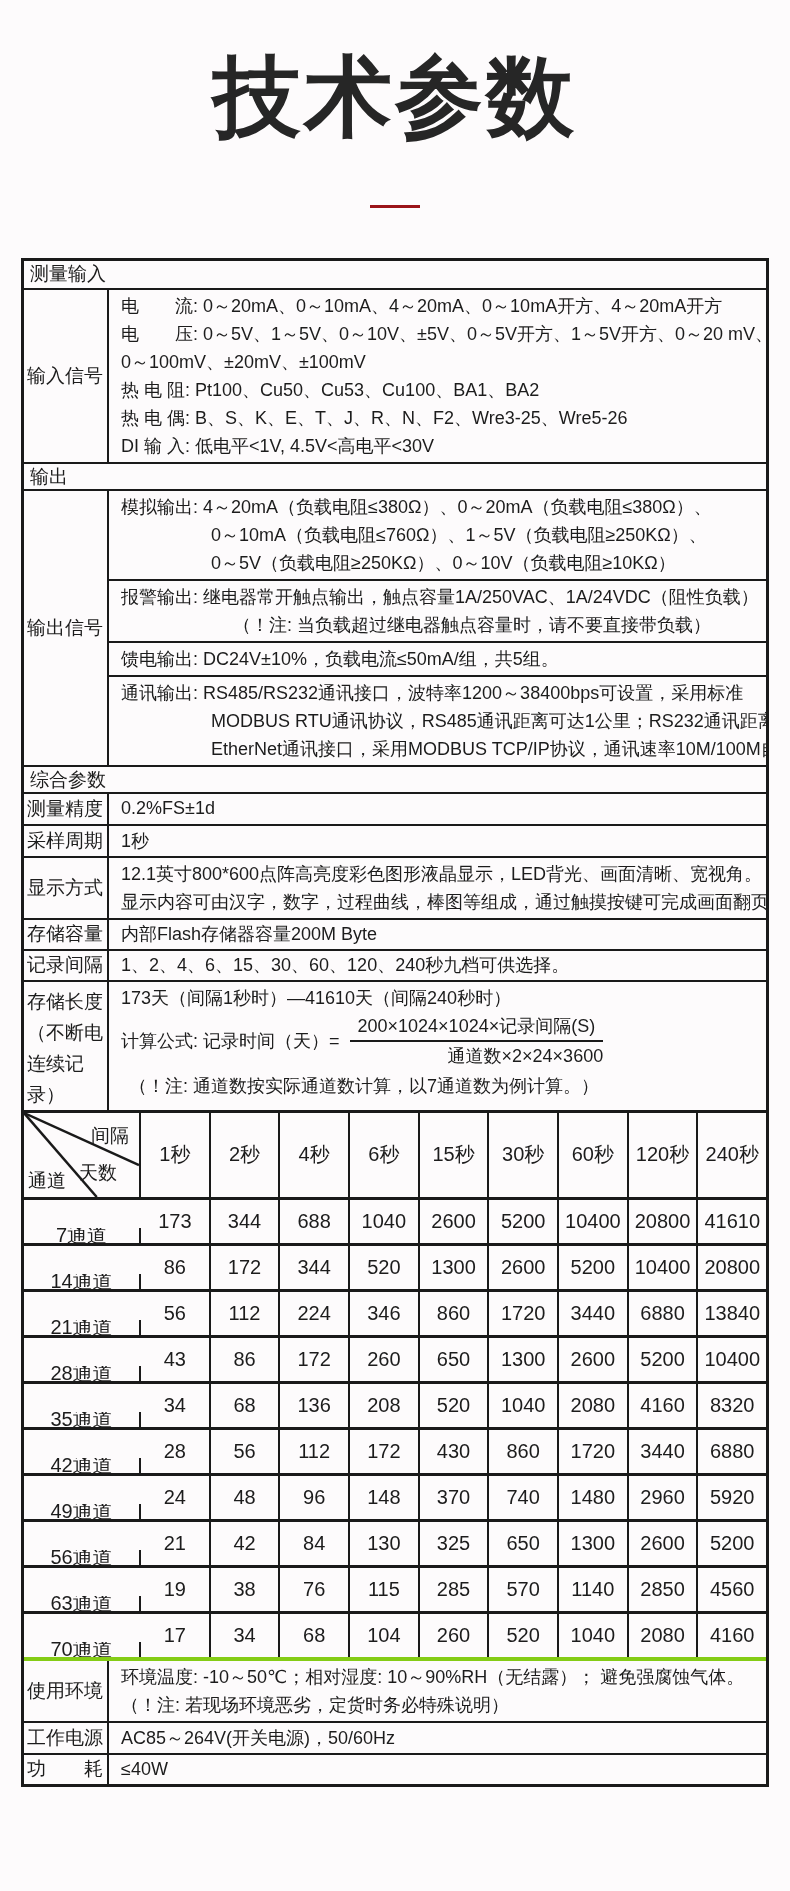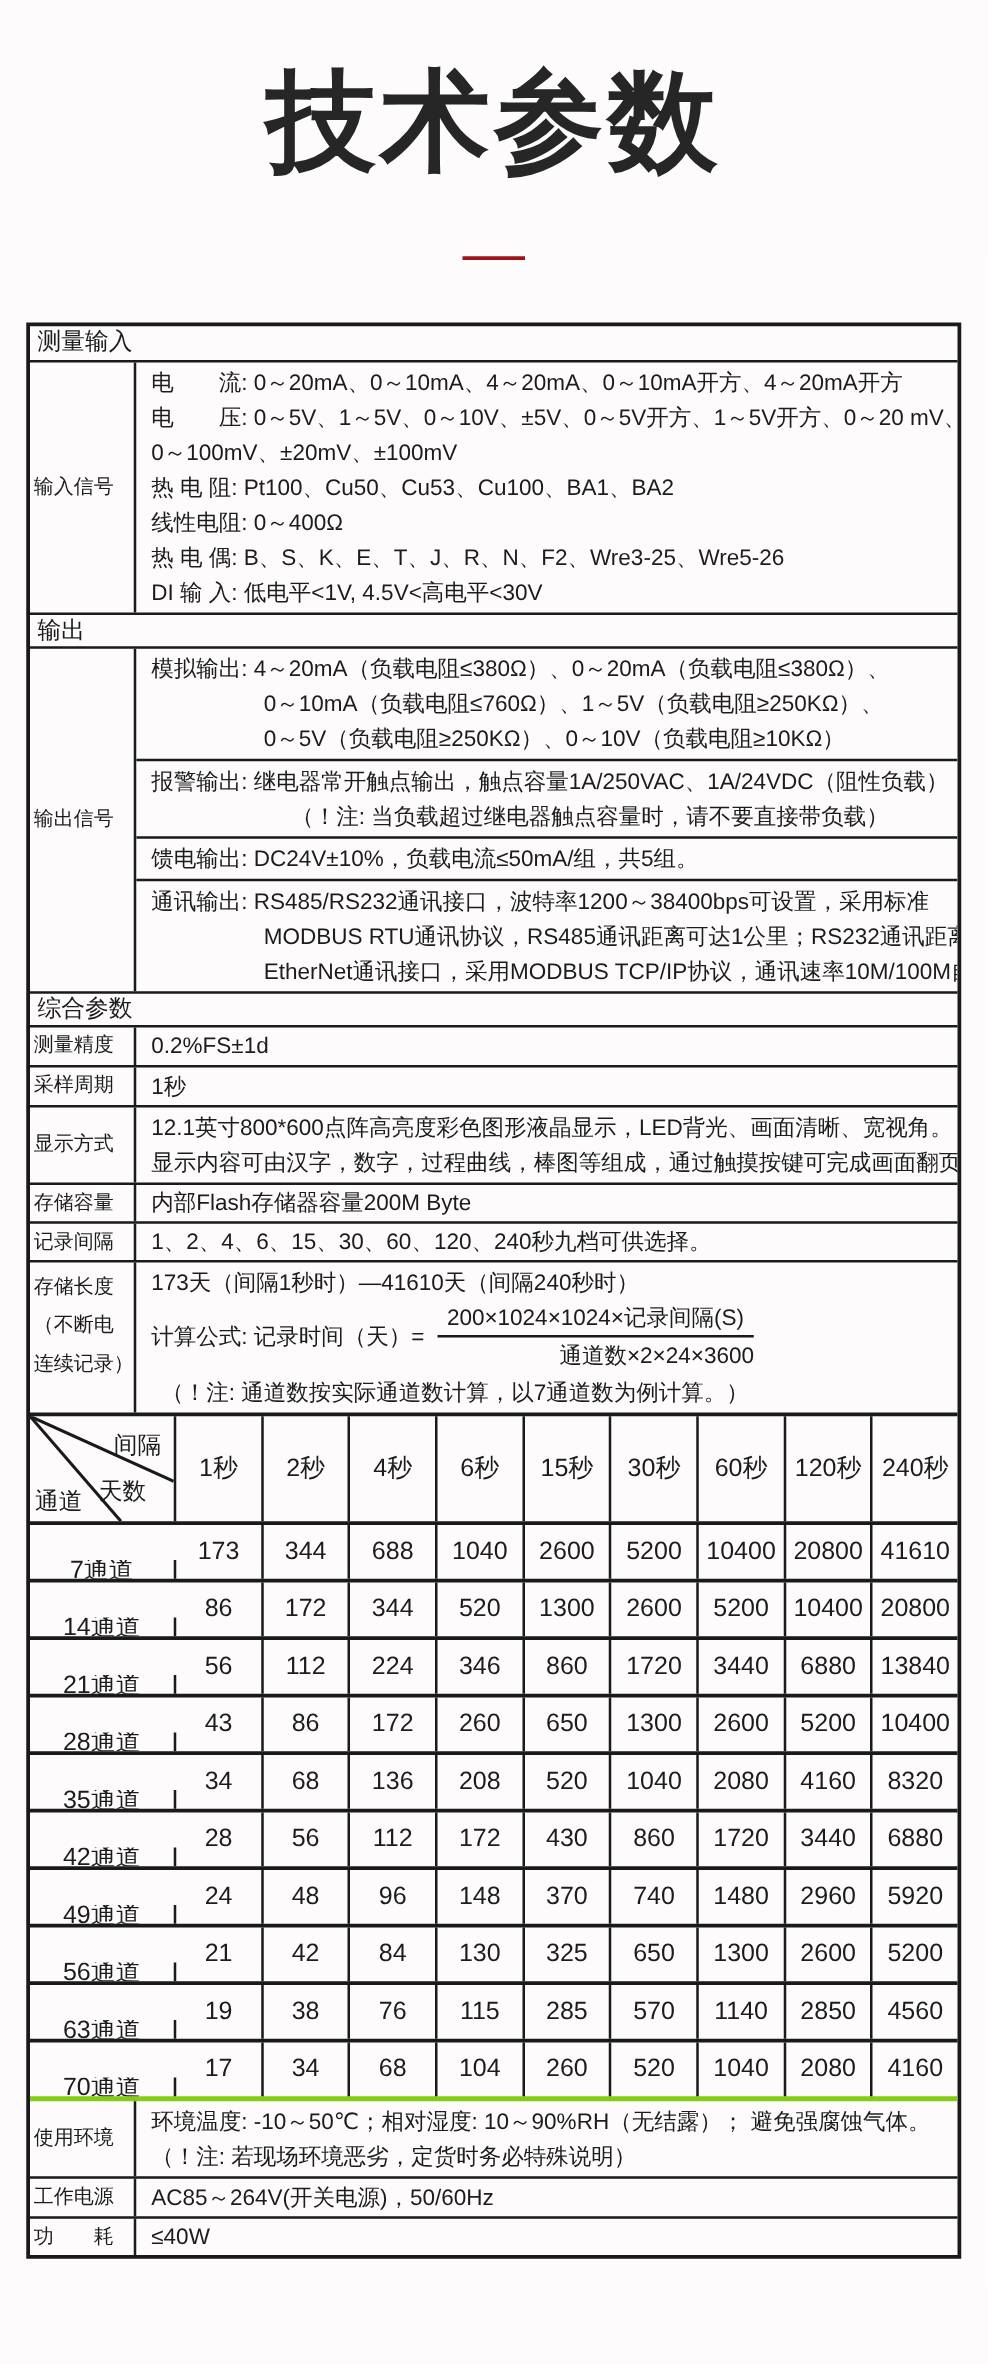--- a/index.html
+++ b/index.html
@@ -24,21 +24,21 @@
     width:748px; margin:50px 0 0 21px;
     border:3px solid #1a1a1a;
     font-size:18px;
   }
   .bt  { border-top:2px solid #1a1a1a; }
   .bt3 { border-top:4px solid #84cc16; }
   .sec { height:27px; line-height:26px; padding-left:6px; font-size:19px; }
   .trow { display:flex; }
   .lbl {
     flex:0 0 85px; width:85px; border-right:2px solid #1a1a1a;
-    font-size:16px; padding-left:3px;
+    font-size:19px; padding-left:3px;
     display:flex; align-items:center; letter-spacing:0;
   }
   .lbl-multi { flex-direction:column; align-items:flex-start; justify-content:flex-start; padding-top:4px; line-height:31px; }
   .cnt { flex:1; padding:2px 4px 2px 12px; overflow:hidden; }
   .ln  { line-height:28px; white-space:nowrap; }
   .cnt-col { flex:1; display:flex; flex-direction:column; overflow:hidden; }
   .sub { padding:2px 4px 2px 12px; overflow:hidden; }
   .cont { padding-left:90px; }
   .note { padding-left:112px; }
   .vrow-cnt { display:flex; align-items:center; }
@@ -78,21 +78,20 @@
 
     <div class="sec">测量输入</div>
 
     <div class="trow bt">
       <div class="lbl">输入信号</div>
       <div class="cnt">
         <div class="ln">电　　流: 0～20mA、0～10mA、4～20mA、0～10mA开方、4～20mA开方</div>
         <div class="ln">电　　压: 0～5V、1～5V、0～10V、±5V、0～5V开方、1～5V开方、0～20 mV、</div>
         <div class="ln">0～100mV、±20mV、±100mV</div>
         <div class="ln">热 电 阻: Pt100、Cu50、Cu53、Cu100、BA1、BA2</div>
-        <div class="ln">线性电阻: 0～400Ω</div>
         <div class="ln">热 电 偶: B、S、K、E、T、J、R、N、F2、Wre3-25、Wre5-26</div>
         <div class="ln">DI 输 入: 低电平&lt;1V, 4.5V&lt;高电平&lt;30V</div>
       </div>
     </div>
 
     <div class="sec bt">输出</div>
 
     <div class="trow bt">
       <div class="lbl">输出信号</div>
       <div class="cnt-col">

